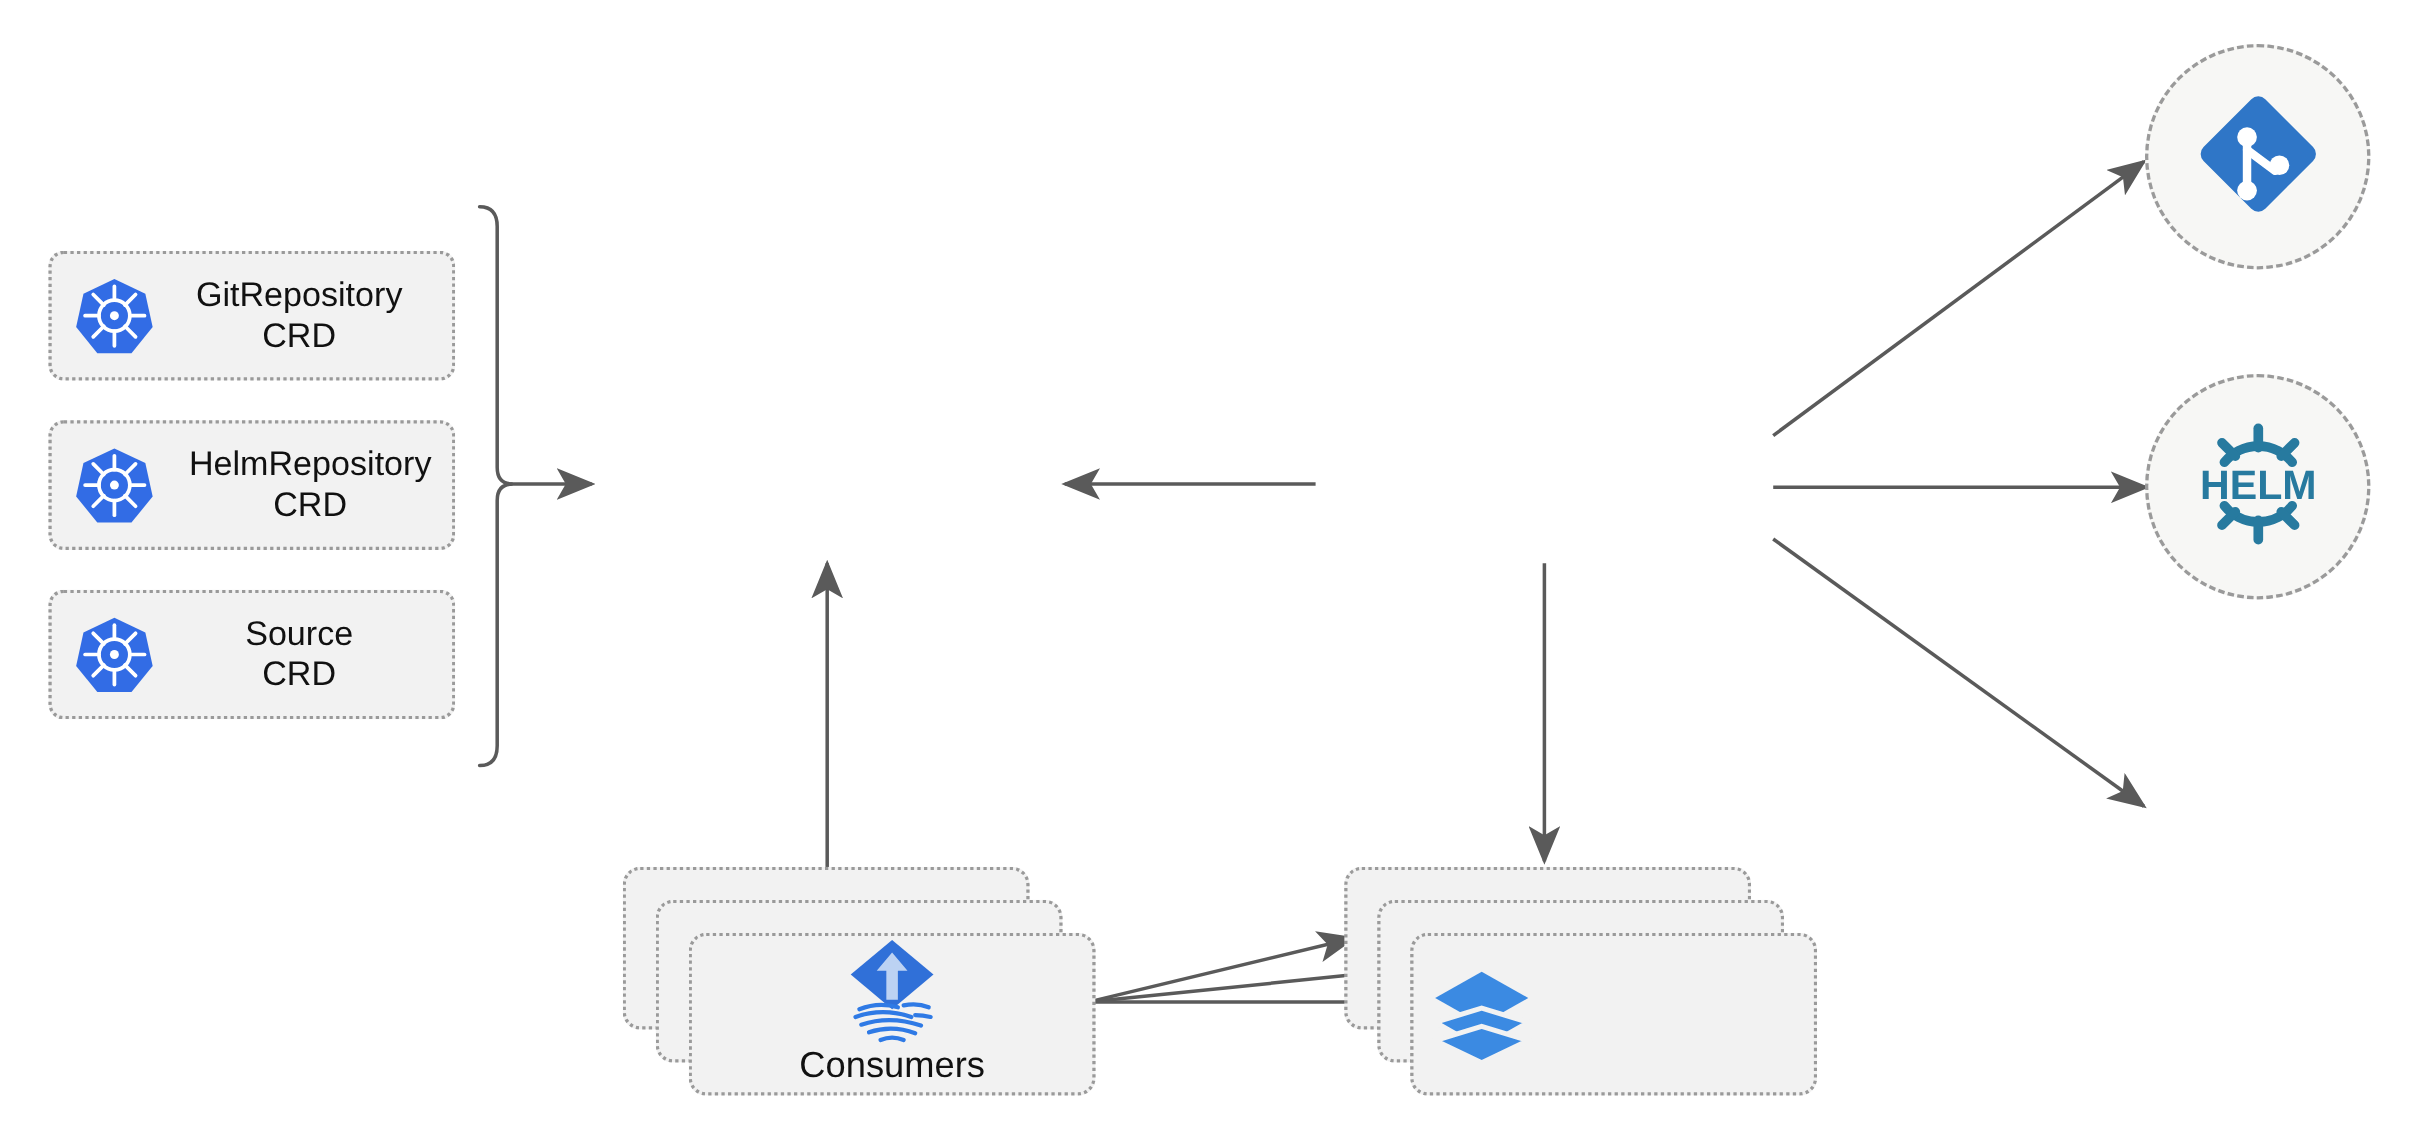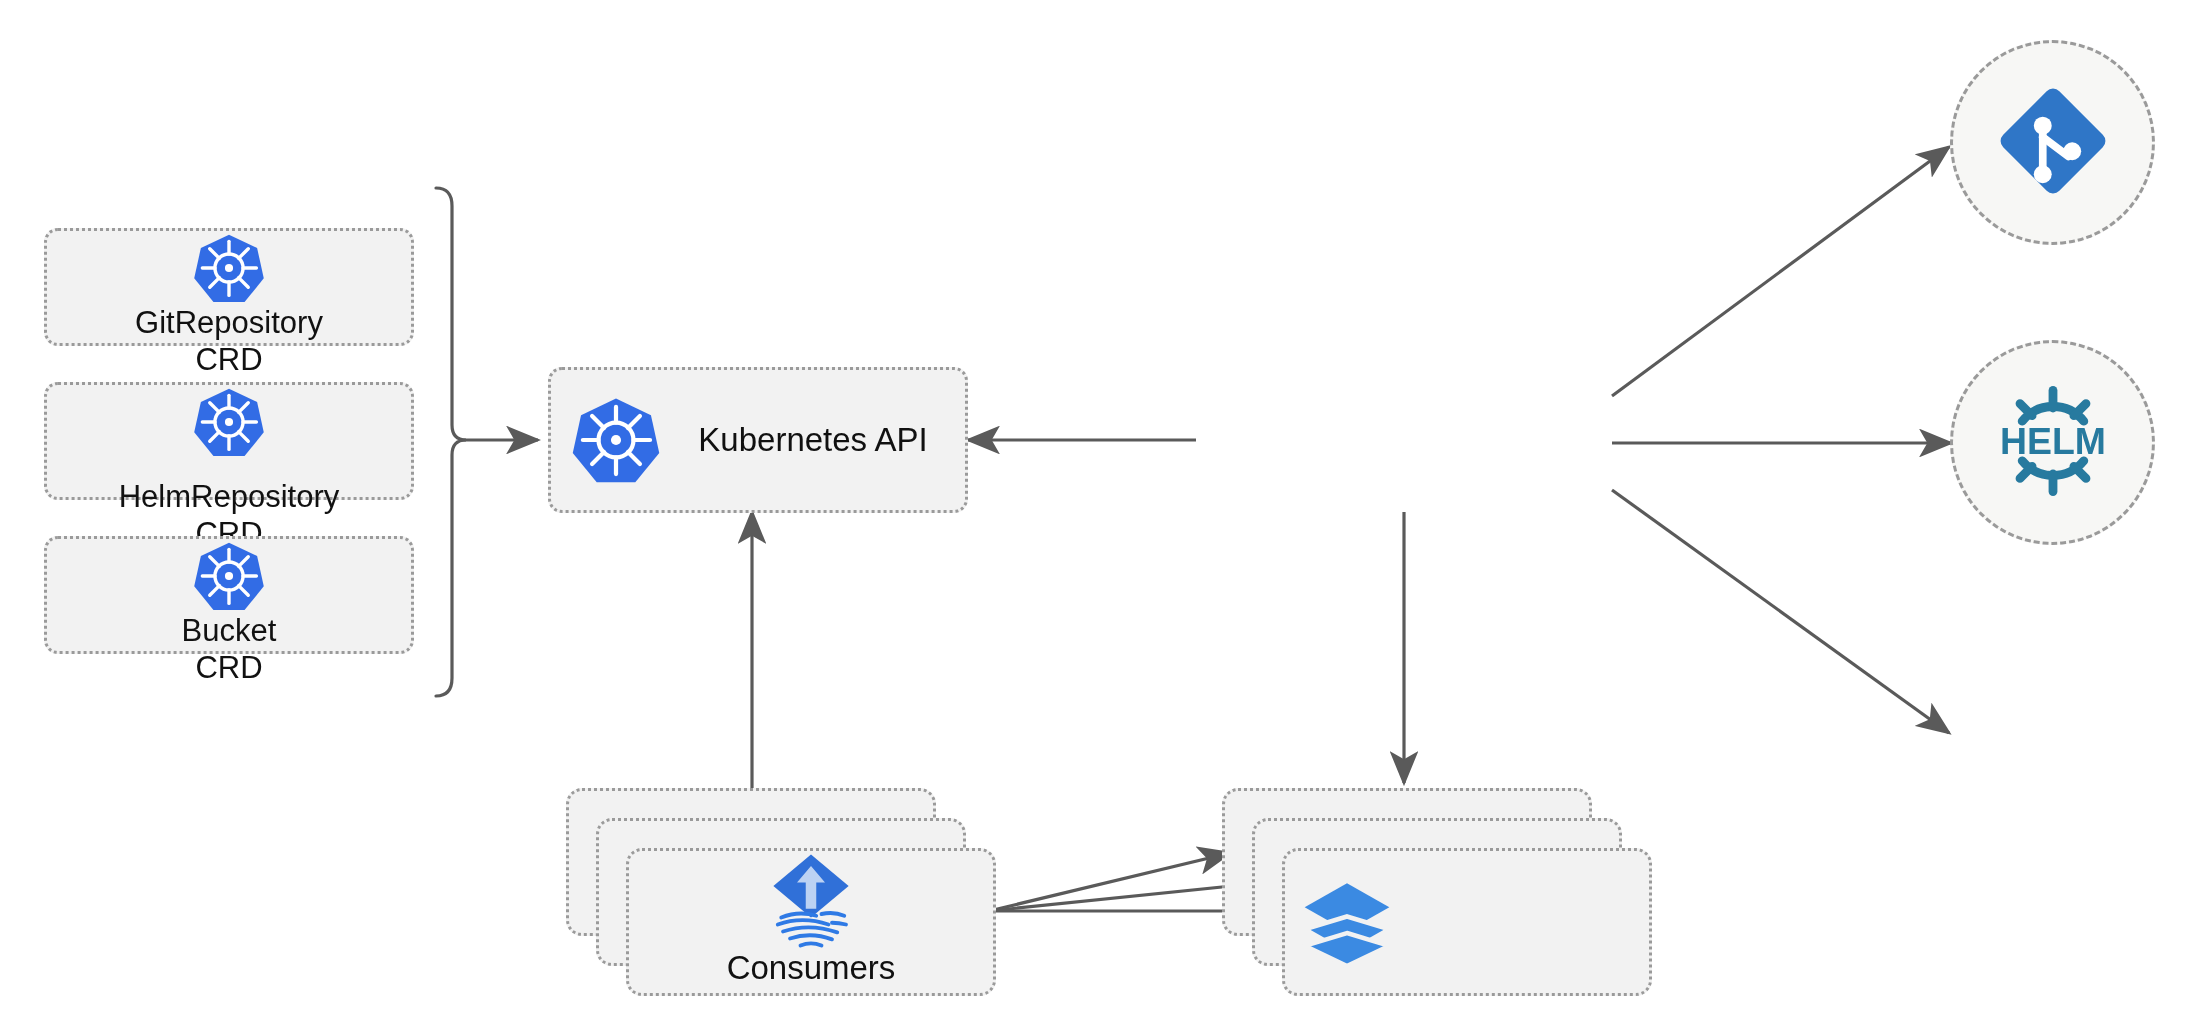--- a/index.html
+++ b/index.html
@@ -9,21 +9,21 @@
 
   svg.edges{position:absolute;left:0;top:0;width:2196px;height:1030px;pointer-events:none;}
 
   .node{position:absolute;box-sizing:border-box;background:#f2f2f2;
         border:3px dotted #9a9a9a;border-radius:14px;
         display:flex;align-items:center;}
   .node .label{color:#111111;font-size:31px;line-height:1.18;text-align:center;
         flex:1;white-space:pre-line;}
   .node .ico{flex:0 0 auto;display:flex;align-items:center;justify-content:center;}
 
-  .crd{width:370px;height:118px;padding:0 14px;flex-direction:column;}
+  .crd{width:370px;height:118px;padding:0 14px;}
   .crd .ico{width:86px;}
   .crd .label{font-size:31px;}
 
   .bigbox{width:420px;height:146px;padding:0 10px;}
   .bigbox .ico{width:110px;}
   .bigbox .label{font-size:33px;}
 
   .circ{position:absolute;width:205px;height:205px;border-radius:50%;
         background:#f7f7f5;border:3px dashed #9a9a9a;box-sizing:border-box;
         display:flex;align-items:center;justify-content:center;text-align:right;}
@@ -125,44 +125,24 @@
           <line x1="14" y1="50" x2="31" y2="50"></line>
             <line x1="69" y1="50" x2="87" y2="50"></line>
           <line x1="24" y1="24" x2="37" y2="37"></line>
             <line x1="63" y1="63" x2="76" y2="76"></line>
           <line x1="76" y1="24" x2="63" y2="37"></line>
             <line x1="37" y1="63" x2="24" y2="76"></line>
         </g>
         <circle cx="50" cy="50" r="5.5" fill="#ffffff"></circle>
       </svg>
     </span>
-    <span class="label">Bucket
+    <span class="label">Source
 CRD</span>
   </div>
 
-  <div class="node bigbox" style="left:548px; top:367px;">
-    <span class="ico">
-      <svg width="92" height="92" viewBox="0 0 100 100">
-        <polygon points="50,5 88,23 97,64 71,96 29,96 3,64 12,23" fill="#326ce5"></polygon>
-        <g fill="none" stroke="#ffffff" stroke-width="4.6" stroke-linecap="round">
-          <circle cx="50" cy="50" r="19"></circle>
-          <line x1="50" y1="14" x2="50" y2="31"></line>
-            <line x1="50" y1="69" x2="50" y2="87"></line>
-          <line x1="14" y1="50" x2="31" y2="50"></line>
-            <line x1="69" y1="50" x2="87" y2="50"></line>
-          <line x1="24" y1="24" x2="37" y2="37"></line>
-            <line x1="63" y1="63" x2="76" y2="76"></line>
-          <line x1="76" y1="24" x2="63" y2="37"></line>
-            <line x1="37" y1="63" x2="24" y2="76"></line>
-        </g>
-        <circle cx="50" cy="50" r="5.5" fill="#ffffff"></circle>
-      </svg>
-    </span>
-    <span class="label">Kubernetes API</span>
-  </div>
 
 
   <div class="circ" style="left:1950px; top:40px;">
     <span>
       <svg width="128" height="128" viewBox="0 0 100 100">
         <rect x="19" y="19" width="62" height="62" rx="7" transform="rotate(45 50 50)" fill="#2f76c7"></rect>
         <g stroke="#ffffff" stroke-width="6" fill="none" stroke-linecap="round">
           <line x1="42" y1="74" x2="42" y2="40"></line>
           <path d="M42,47 L62,62"></path>
         </g>

